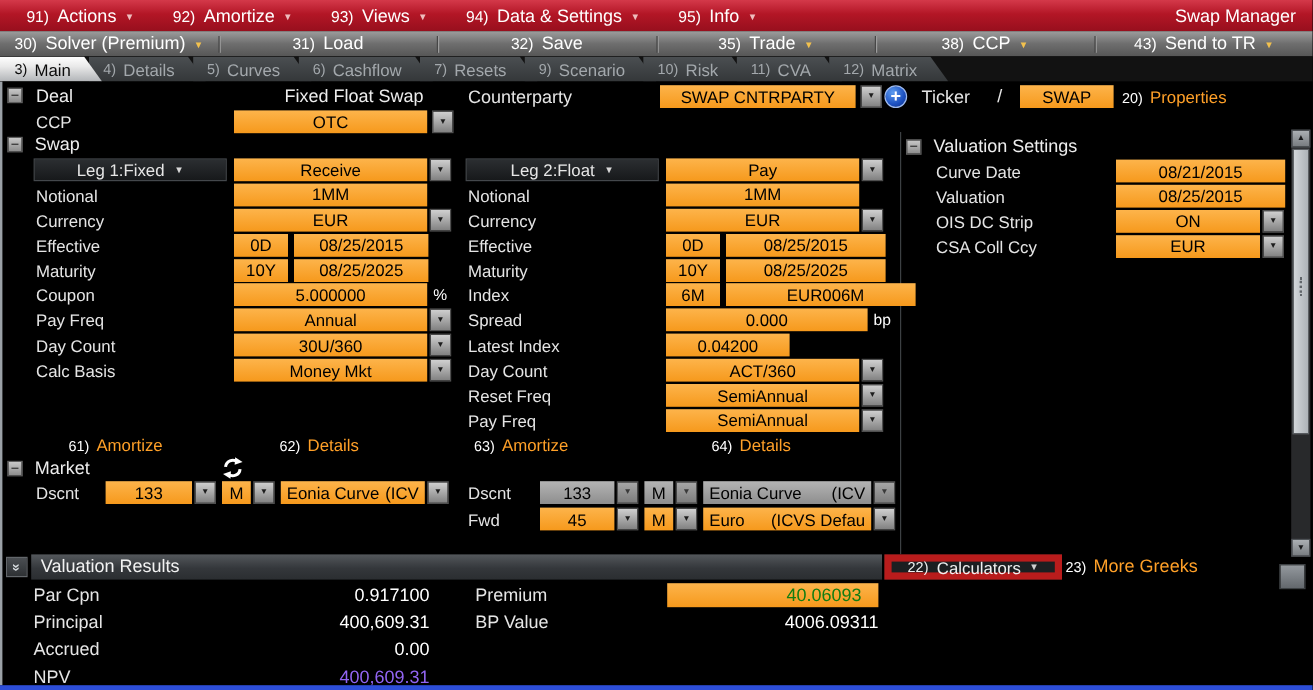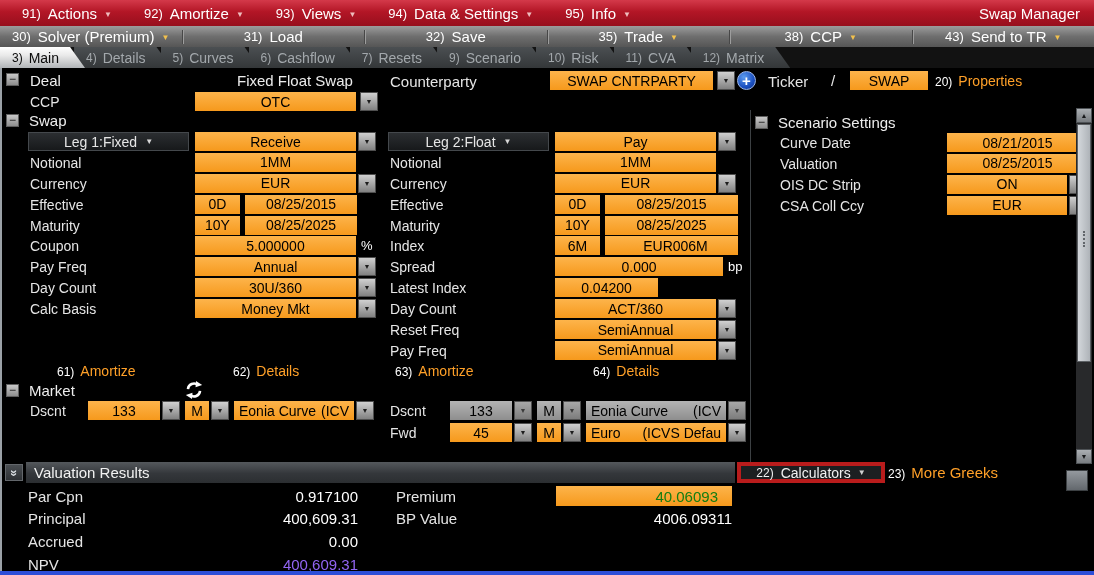--- a/index.html
+++ b/index.html
@@ -73,38 +73,38 @@
   .legbtn{position:absolute;left:0;top:0;width:161px;height:19px;box-sizing:border-box;
           background:linear-gradient(#2b2e31,#17191b);border:1px solid #44484c;color:#e6e6e6;font-size:14px;
           display:flex;align-items:center;justify-content:center;gap:8px;}
   .legbtn-arrow{font-size:8px;color:#d8d8d8;}
 
   
   .vs-panel{position:absolute;left:755px;top:44px;width:335px;}
   .vs-head{display:flex;align-items:center;gap:10px;color:#ededed;font-size:15px;height:21px;}
   .vsrow{height:20.9px;position:relative;}
   .vsrow .rowlbl{left:25px;}
-  .vsrow .fieldwrap{left:192px;}
+  .vsrow .fieldwrap{left:175px;}
   .vdiv{position:absolute;left:750px;top:42px;width:1px;height:352px;background:#3c4043;}
 
   
   .mkt-row{position:absolute;left:0;right:0;height:20px;padding-left:32px;}
   .mkt-fields{position:absolute;top:0;display:flex;align-items:center;}
   .refresh-wrap{position:absolute;left:183px;top:312px;width:22px;height:20px;}
 
   
   .vr-head{position:absolute;left:26px;top:394px;width:709px;height:21px;box-sizing:border-box;
            background:linear-gradient(#54585c,#34373b 55%,#2b2e31);display:flex;align-items:center;
            color:#f2f2f2;font-size:15px;padding-left:8px;}
   .chev-btn{position:absolute;left:5px;top:396px;width:18px;height:17px;box-sizing:border-box;
             background:linear-gradient(#4a4e52,#2e3134);border:1px solid #63676b;
             display:flex;align-items:center;justify-content:center;}
   .chev-glyph{display:inline-block;transform:rotate(90deg);color:#d7dbdf;font-size:12px;font-weight:bold;}
   .calc-btn{position:absolute;left:737px;top:394px;width:148px;height:21px;box-sizing:border-box;
-            background:#1c1f21;border:4px solid #b91c1c;display:flex;align-items:center;justify-content:center;
+            background:#1c1f21;border:6px solid #b91c1c;display:flex;align-items:center;justify-content:center;
             gap:7px;color:#f0f0f0;font-size:14px;}
   .calc-num{font-size:12px;}
   .calc-arrow{font-size:8px;color:#cfcfcf;}
   .vr-col{position:absolute;top:417px;}
   #vr-col1{left:28px;width:330px;}
   #vr-col2{left:396px;width:336px;}
   #vr-col3{left:773px;width:288px;}
   .vrrow{height:22.6px;display:flex;align-items:center;position:relative;text-align:center;}
   .vrrow .olbl{font-size:15px;}
   .res-val{margin-left:auto;color:#fff;font-size:15px;}
@@ -371,21 +371,21 @@
             <span class="olbl rowlbl">Maturity</span>
             <div class="fieldwrap">
               <div class="fld" style="width: 45px;">10Y</div>
               <div class="fld ml5" style="width: 133px;">08/25/2025</div>
             </div>
           </div>
           <div class="legrow">
             <span class="olbl rowlbl">Index</span>
             <div class="fieldwrap">
               <div class="fld" style="width: 45px;">6M</div>
-              <div class="fld ml5" style="width: 133px; padding-left: 8px;">EUR006M</div>
+              <div class="fld ml5" style="width: 158px; padding-left: 8px;">EUR006M</div>
             </div>
           </div>
           <div class="legrow">
             <span class="olbl rowlbl">Spread</span>
             <div class="fieldwrap">
               <div class="fld" style="width: 168px;">0.000</div>
               <span class="sfx">bp</span>
             </div>
           </div>
           <div class="legrow">
@@ -432,21 +432,21 @@
         </div>
         <div class="numlink" style="left: 593px; top: 0px;">
           <span class="ln">64)</span>
           <span class="lt">Details</span>
         </div>
       </div>
 
     <div class="vs-panel">
       <div class="vs-head">
         <span class="minus-box">−</span>
-        <span>Scenario Settings</span>
+        <span>Valuation Settings</span>
       </div>
       <div id="vs-rows">
           <div class="vsrow">
             <span class="olbl rowlbl">Curve Date</span>
             <div class="fieldwrap">
               <div class="fld" style="width: 141px;">08/21/2015</div>
             </div>
           </div>
           <div class="vsrow">
             <span class="olbl rowlbl">Valuation</span>

